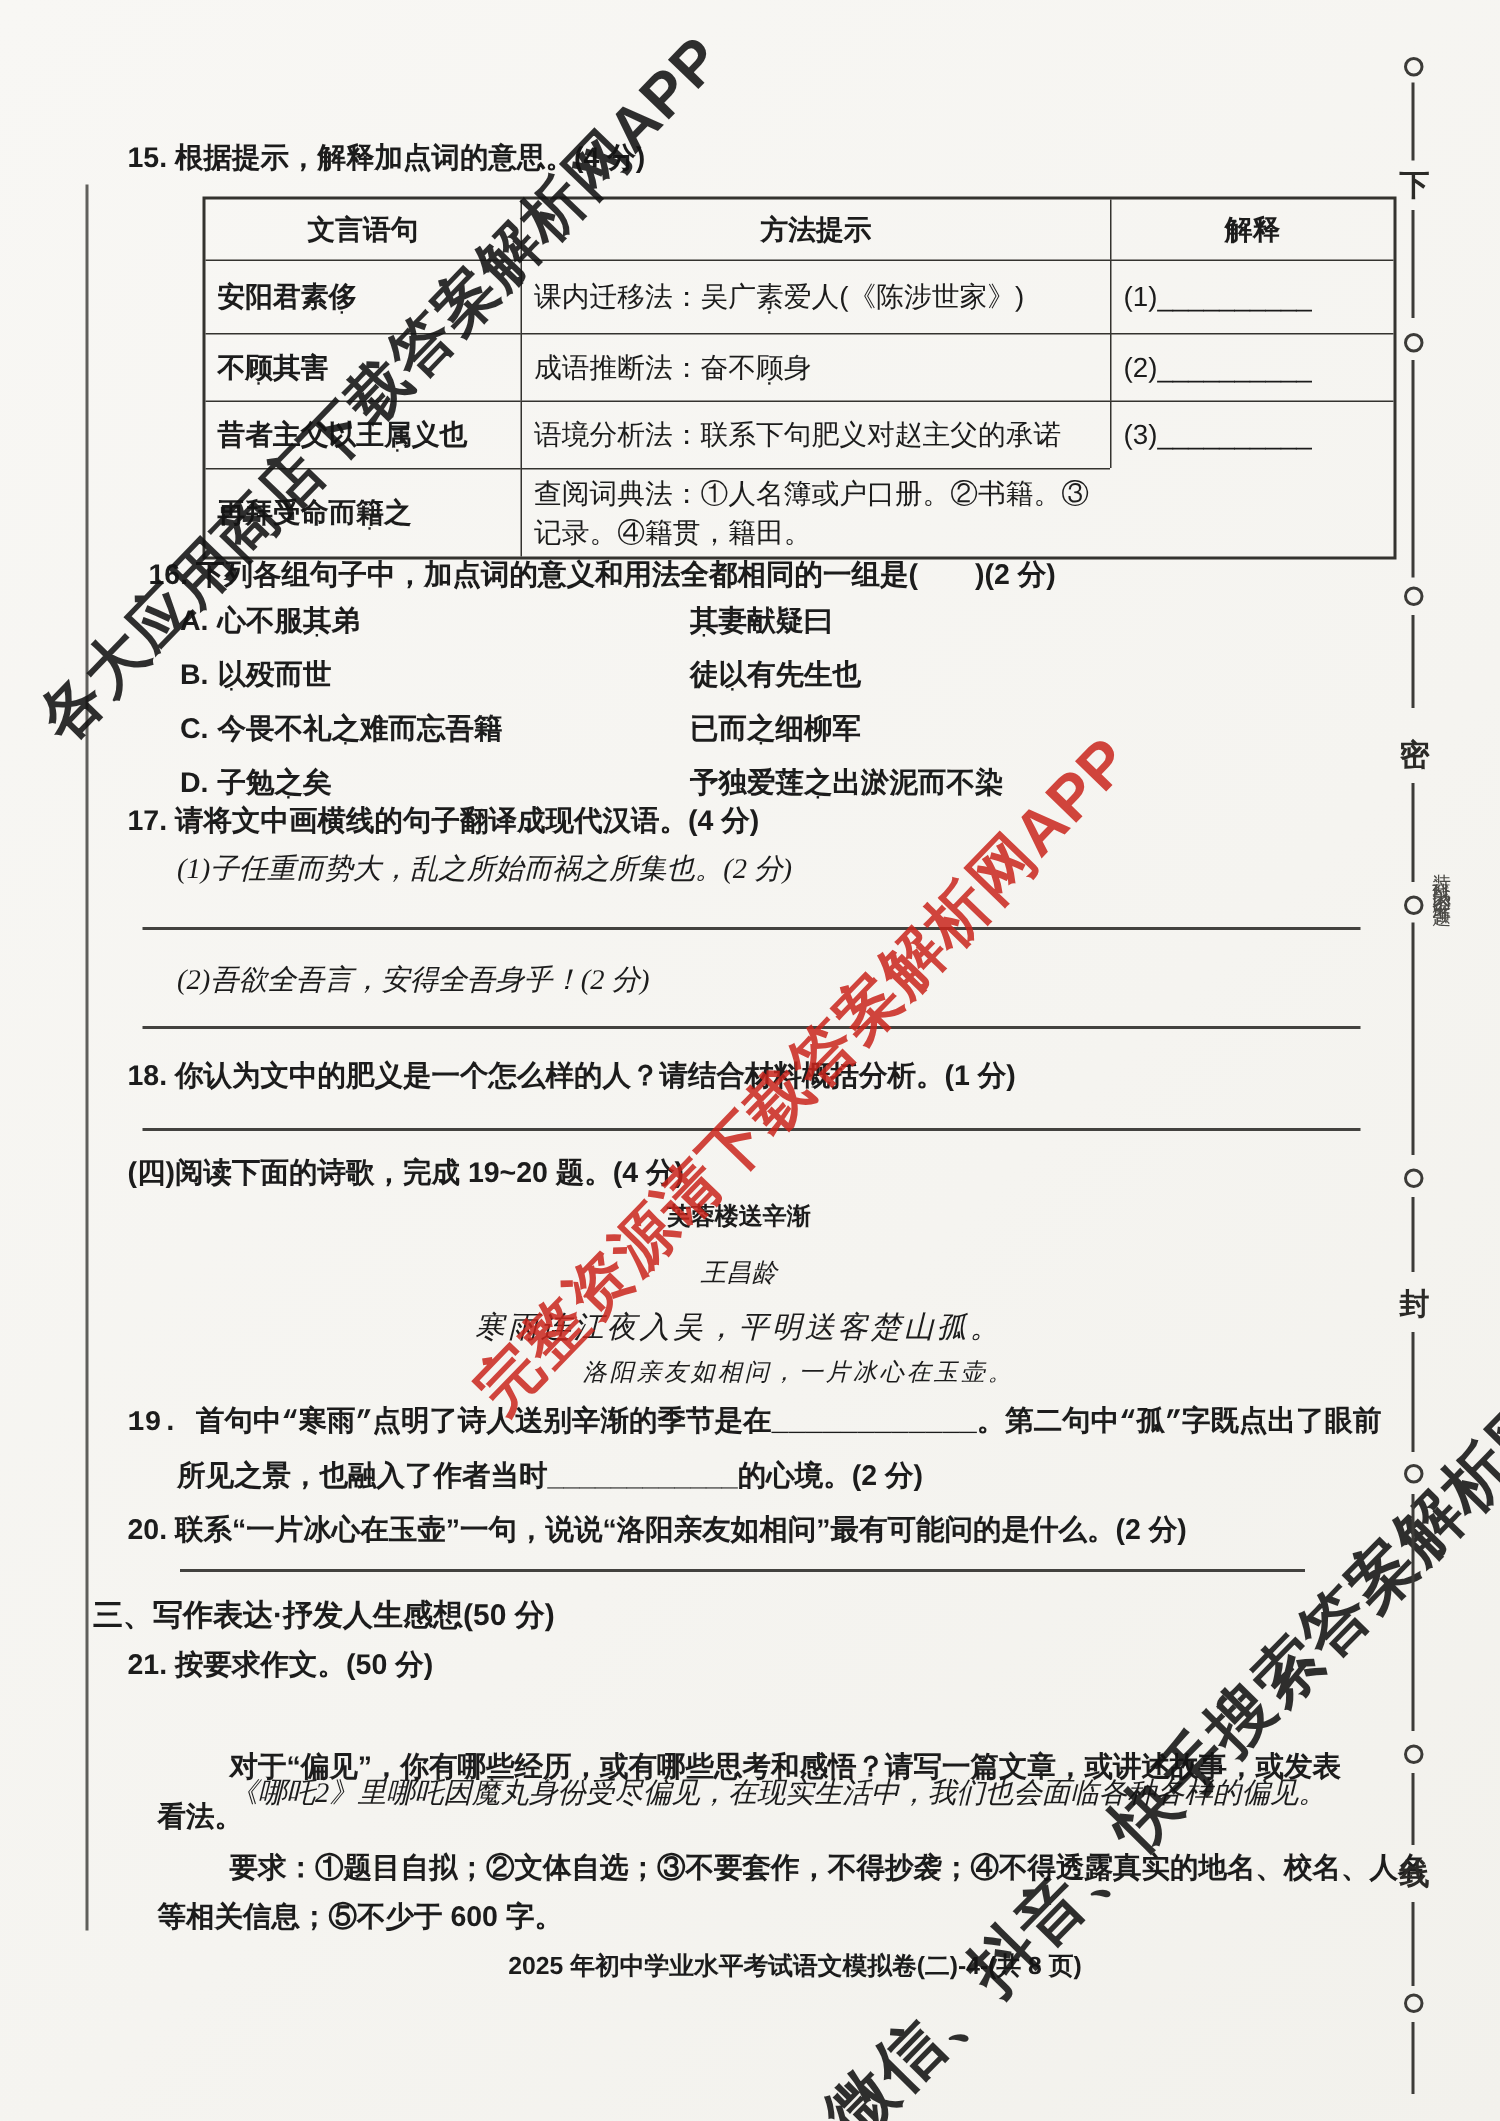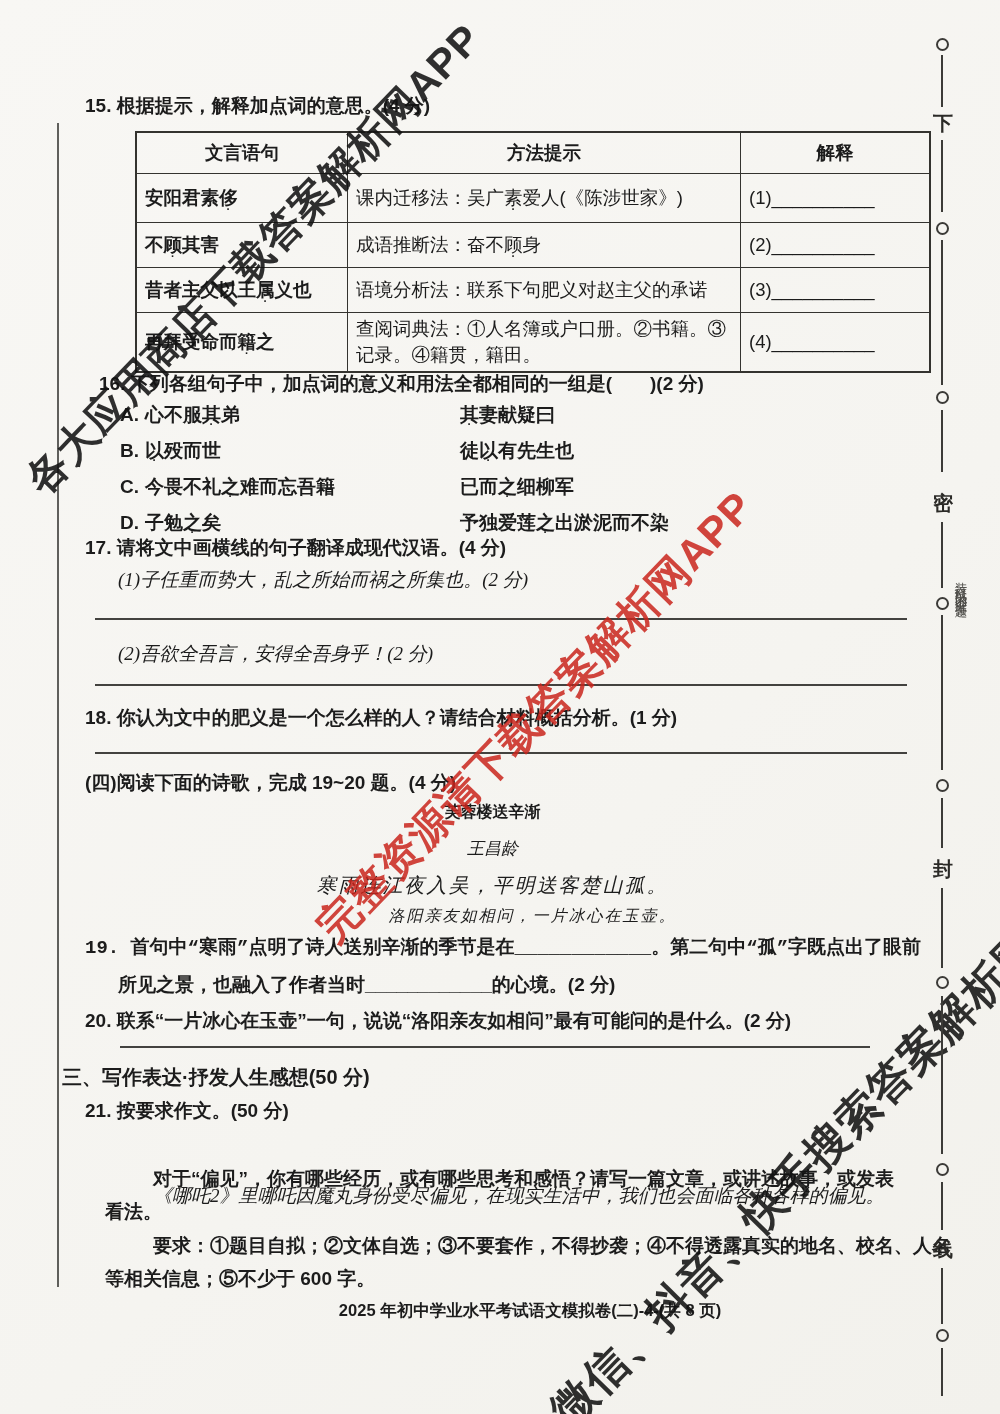--- a/index.html
+++ b/index.html
@@ -62,21 +62,20 @@
     <div class="rh2">不<span class="dotc">顾</span>其害</div>
     <div class="rh2 method">成语推断法：奋不<span class="dotc">顾</span>身</div>
     <div class="rh2 method">(2)__________</div>
 
     <div class="rh3">昔者主父以王<span class="dotc">属</span>义也</div>
     <div class="rh3 method">语境分析法：联系下句肥义对赵主父的承诺</div>
     <div class="rh3 method">(3)__________</div>
 
     <div class="rh4">再拜受命而<span class="dotc">籍</span>之</div>
     <div class="rh4 method wrapcell">查阅词典法：①人名簿或户口册。②书籍。③记录。④籍贯，籍田。</div>
-    <div class="rh4 method">(4)__________</div>
   </div>
 
   <div class="abs stem" style="left:99px;top:371px;">16. 下列各组句子中，加点词的意义和用法全都相同的一组是(　　)(2 分)</div>
 
   <div class="optrow" style="top:403px;">
     <span class="optleft">
         <span>A.</span>
     <span>心不服<span class="dotc">其</span>弟</span>
       </span>
     <span><span class="dotc">其</span>妻献疑曰</span>

